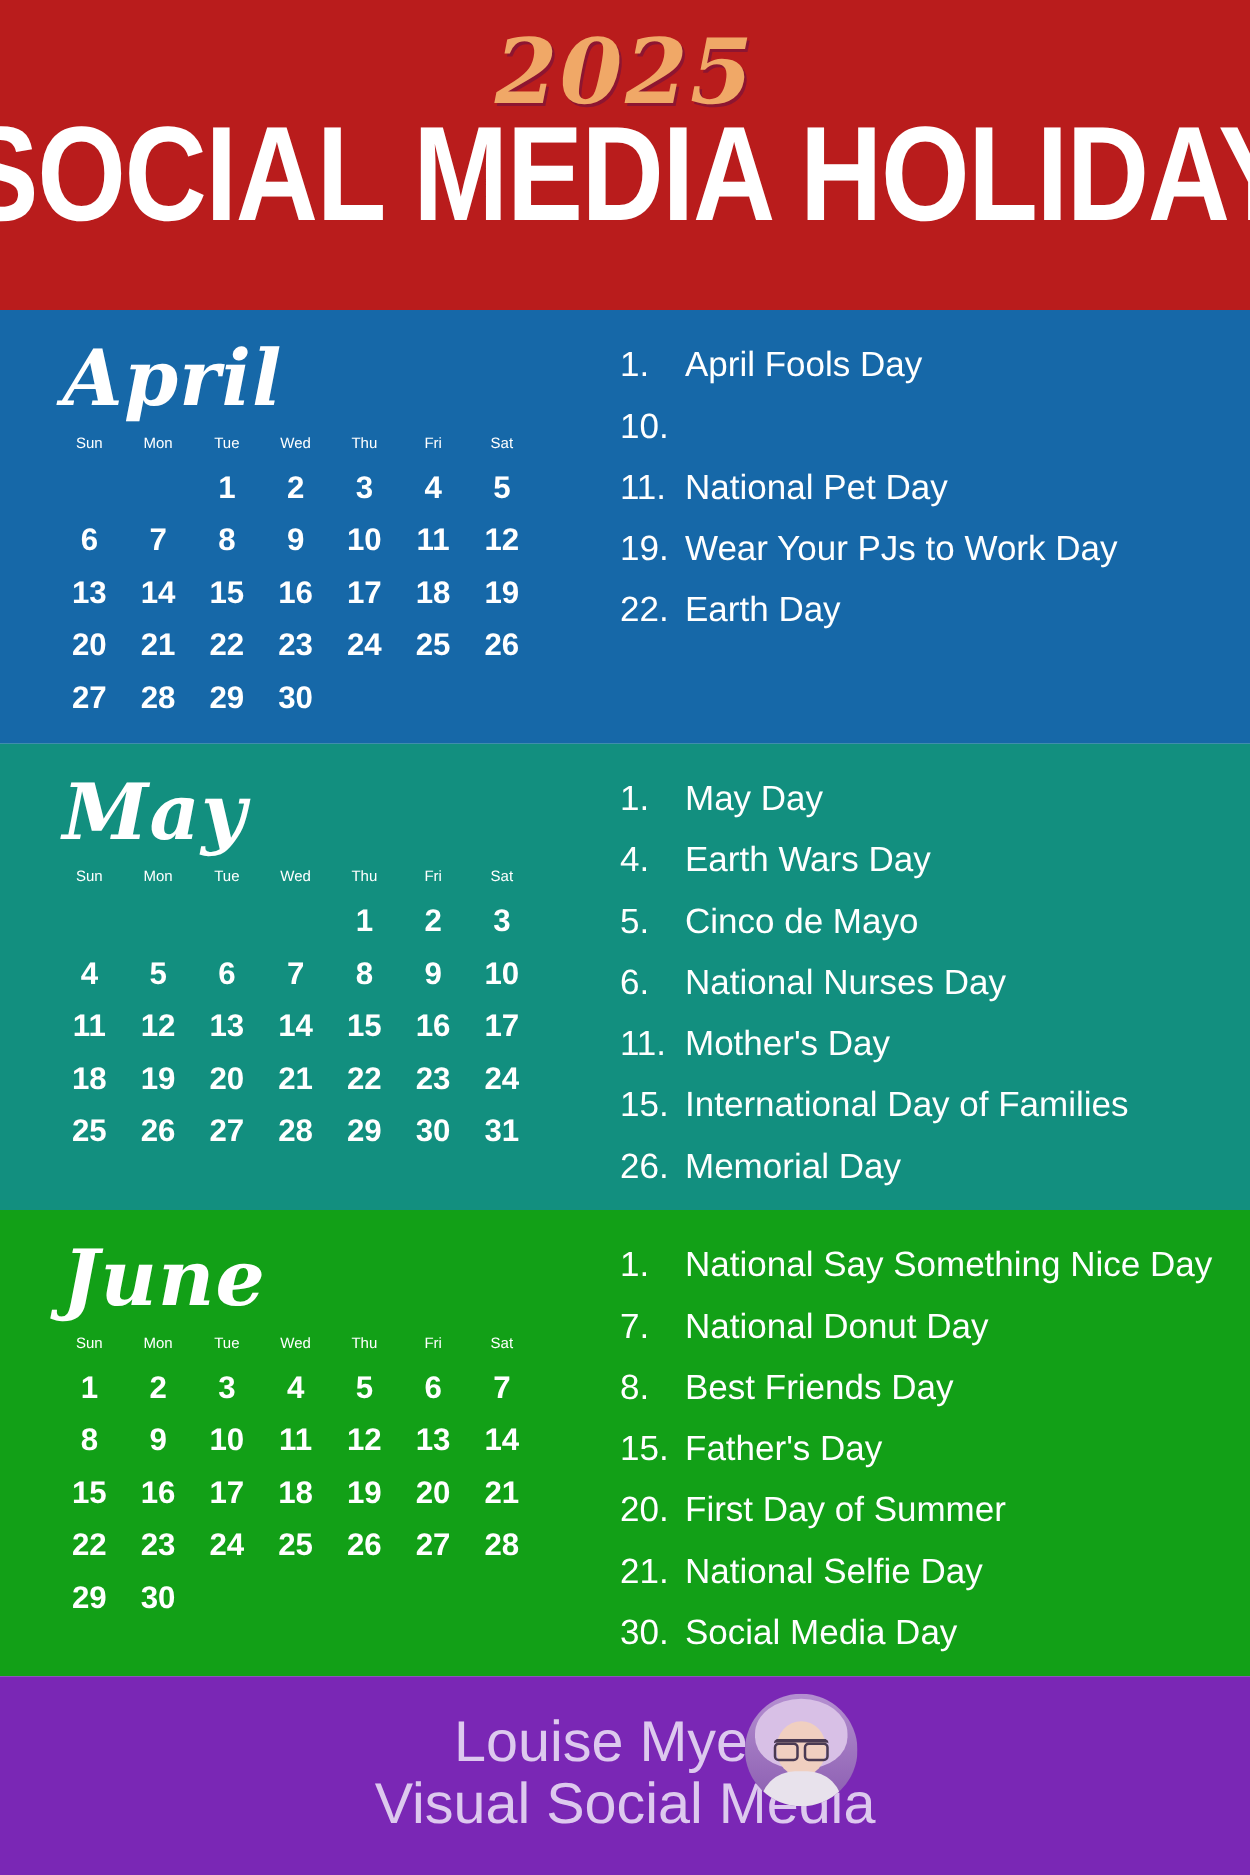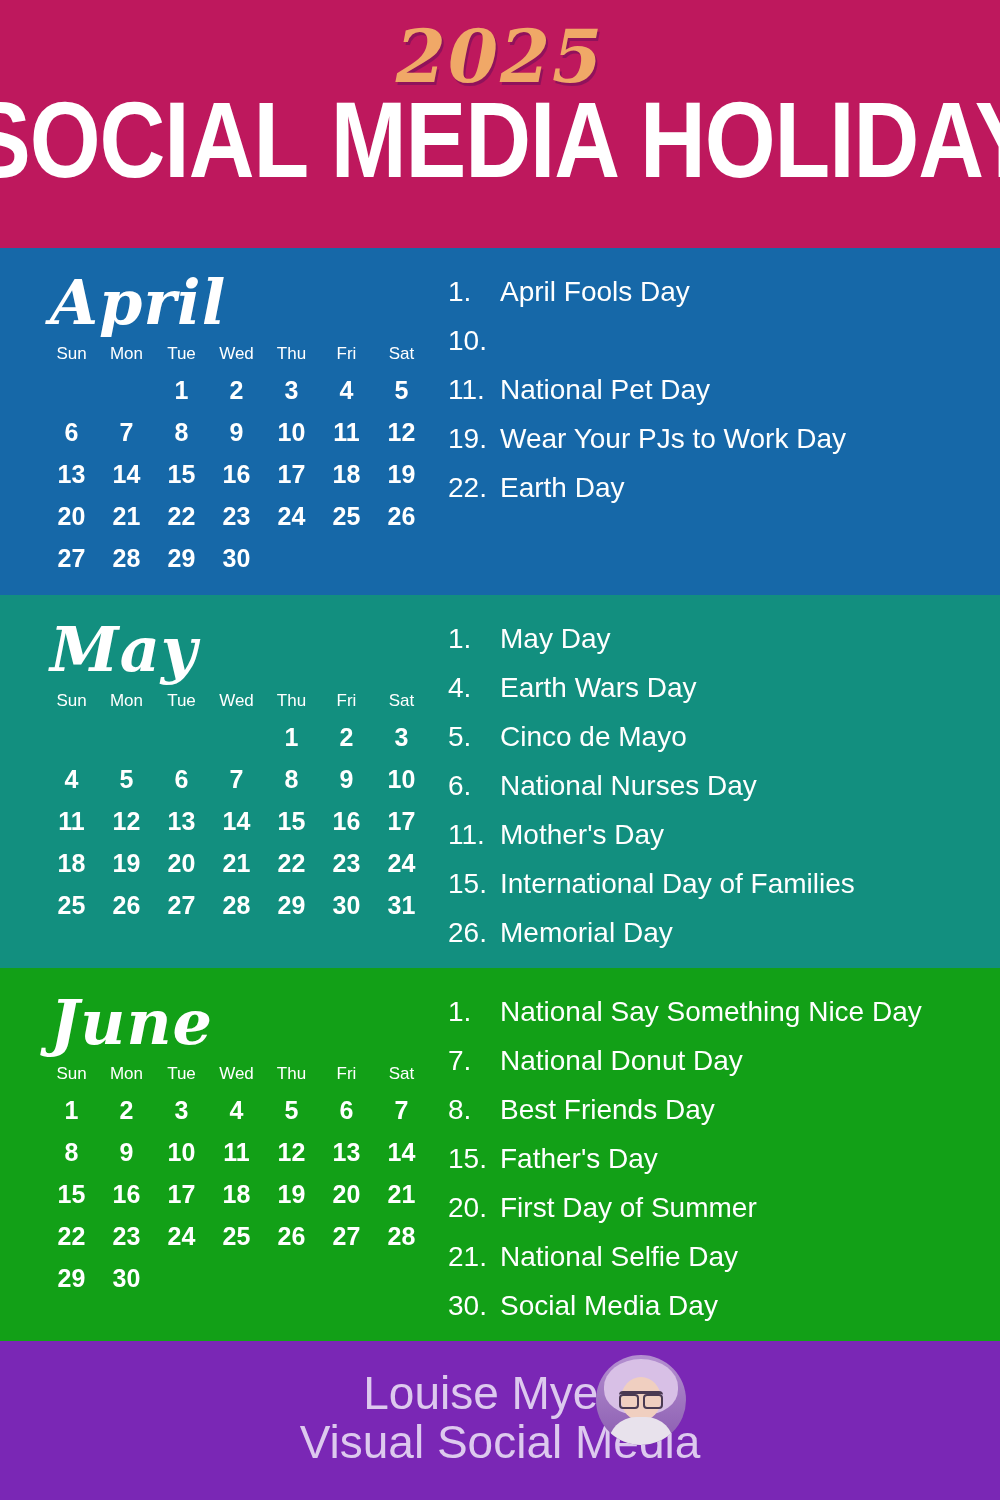--- a/index.html
+++ b/index.html
@@ -10,21 +10,21 @@
     overflow: hidden;
   }
   .poster {
     position: relative;
     width: 1000px; height: 1500px;
     display: flex; flex-direction: column;
   }
 
   
   .header {
-    background: #be185d;
+    background: #b91c1c;
     height: 248px;
     position: relative;
     flex: 0 0 248px;
   }
   .year {
     position: absolute;
     top: 14px; left: 0; right: 0;
     text-align: center;
     font-family: "DejaVu Serif", serif;
     font-style: italic;
@@ -47,20 +47,21 @@
     transform: scaleX(1.06) scaleY(1.25);
     transform-origin: center top;
     white-space: nowrap;
   }
 
   
   .month {
     display: flex;
     flex-direction: row;
     position: relative;
+    gap: 48px;
   }
   .month-april { background: #1668a8; flex: 0 0 347px; }
   .month-may   { background: #128f7f; flex: 0 0 348px; }
   .month-june  { background: #12a017; flex: 0 0 348px; justify-content: center; }
 
   .cal-side {
     width: 448px;
     padding: 22px 0 0 44px;
     position: relative;
   }
@@ -73,21 +74,21 @@
     line-height: 1.05;
     margin-left: 6px;
     letter-spacing: 1px;
   }
   table.cal {
     border-collapse: collapse;
     margin-top: 4px;
   }
   table.cal th {
     color: #ffffff;
-    font-size: 17px;
+    font-size: 12px;
     font-weight: normal;
     width: 55px;
     height: 30px;
     text-align: center;
     font-family: "Liberation Sans", sans-serif;
   }
   table.cal td {
     color: #ffffff;
     font-size: 25px;
     font-weight: bold;

